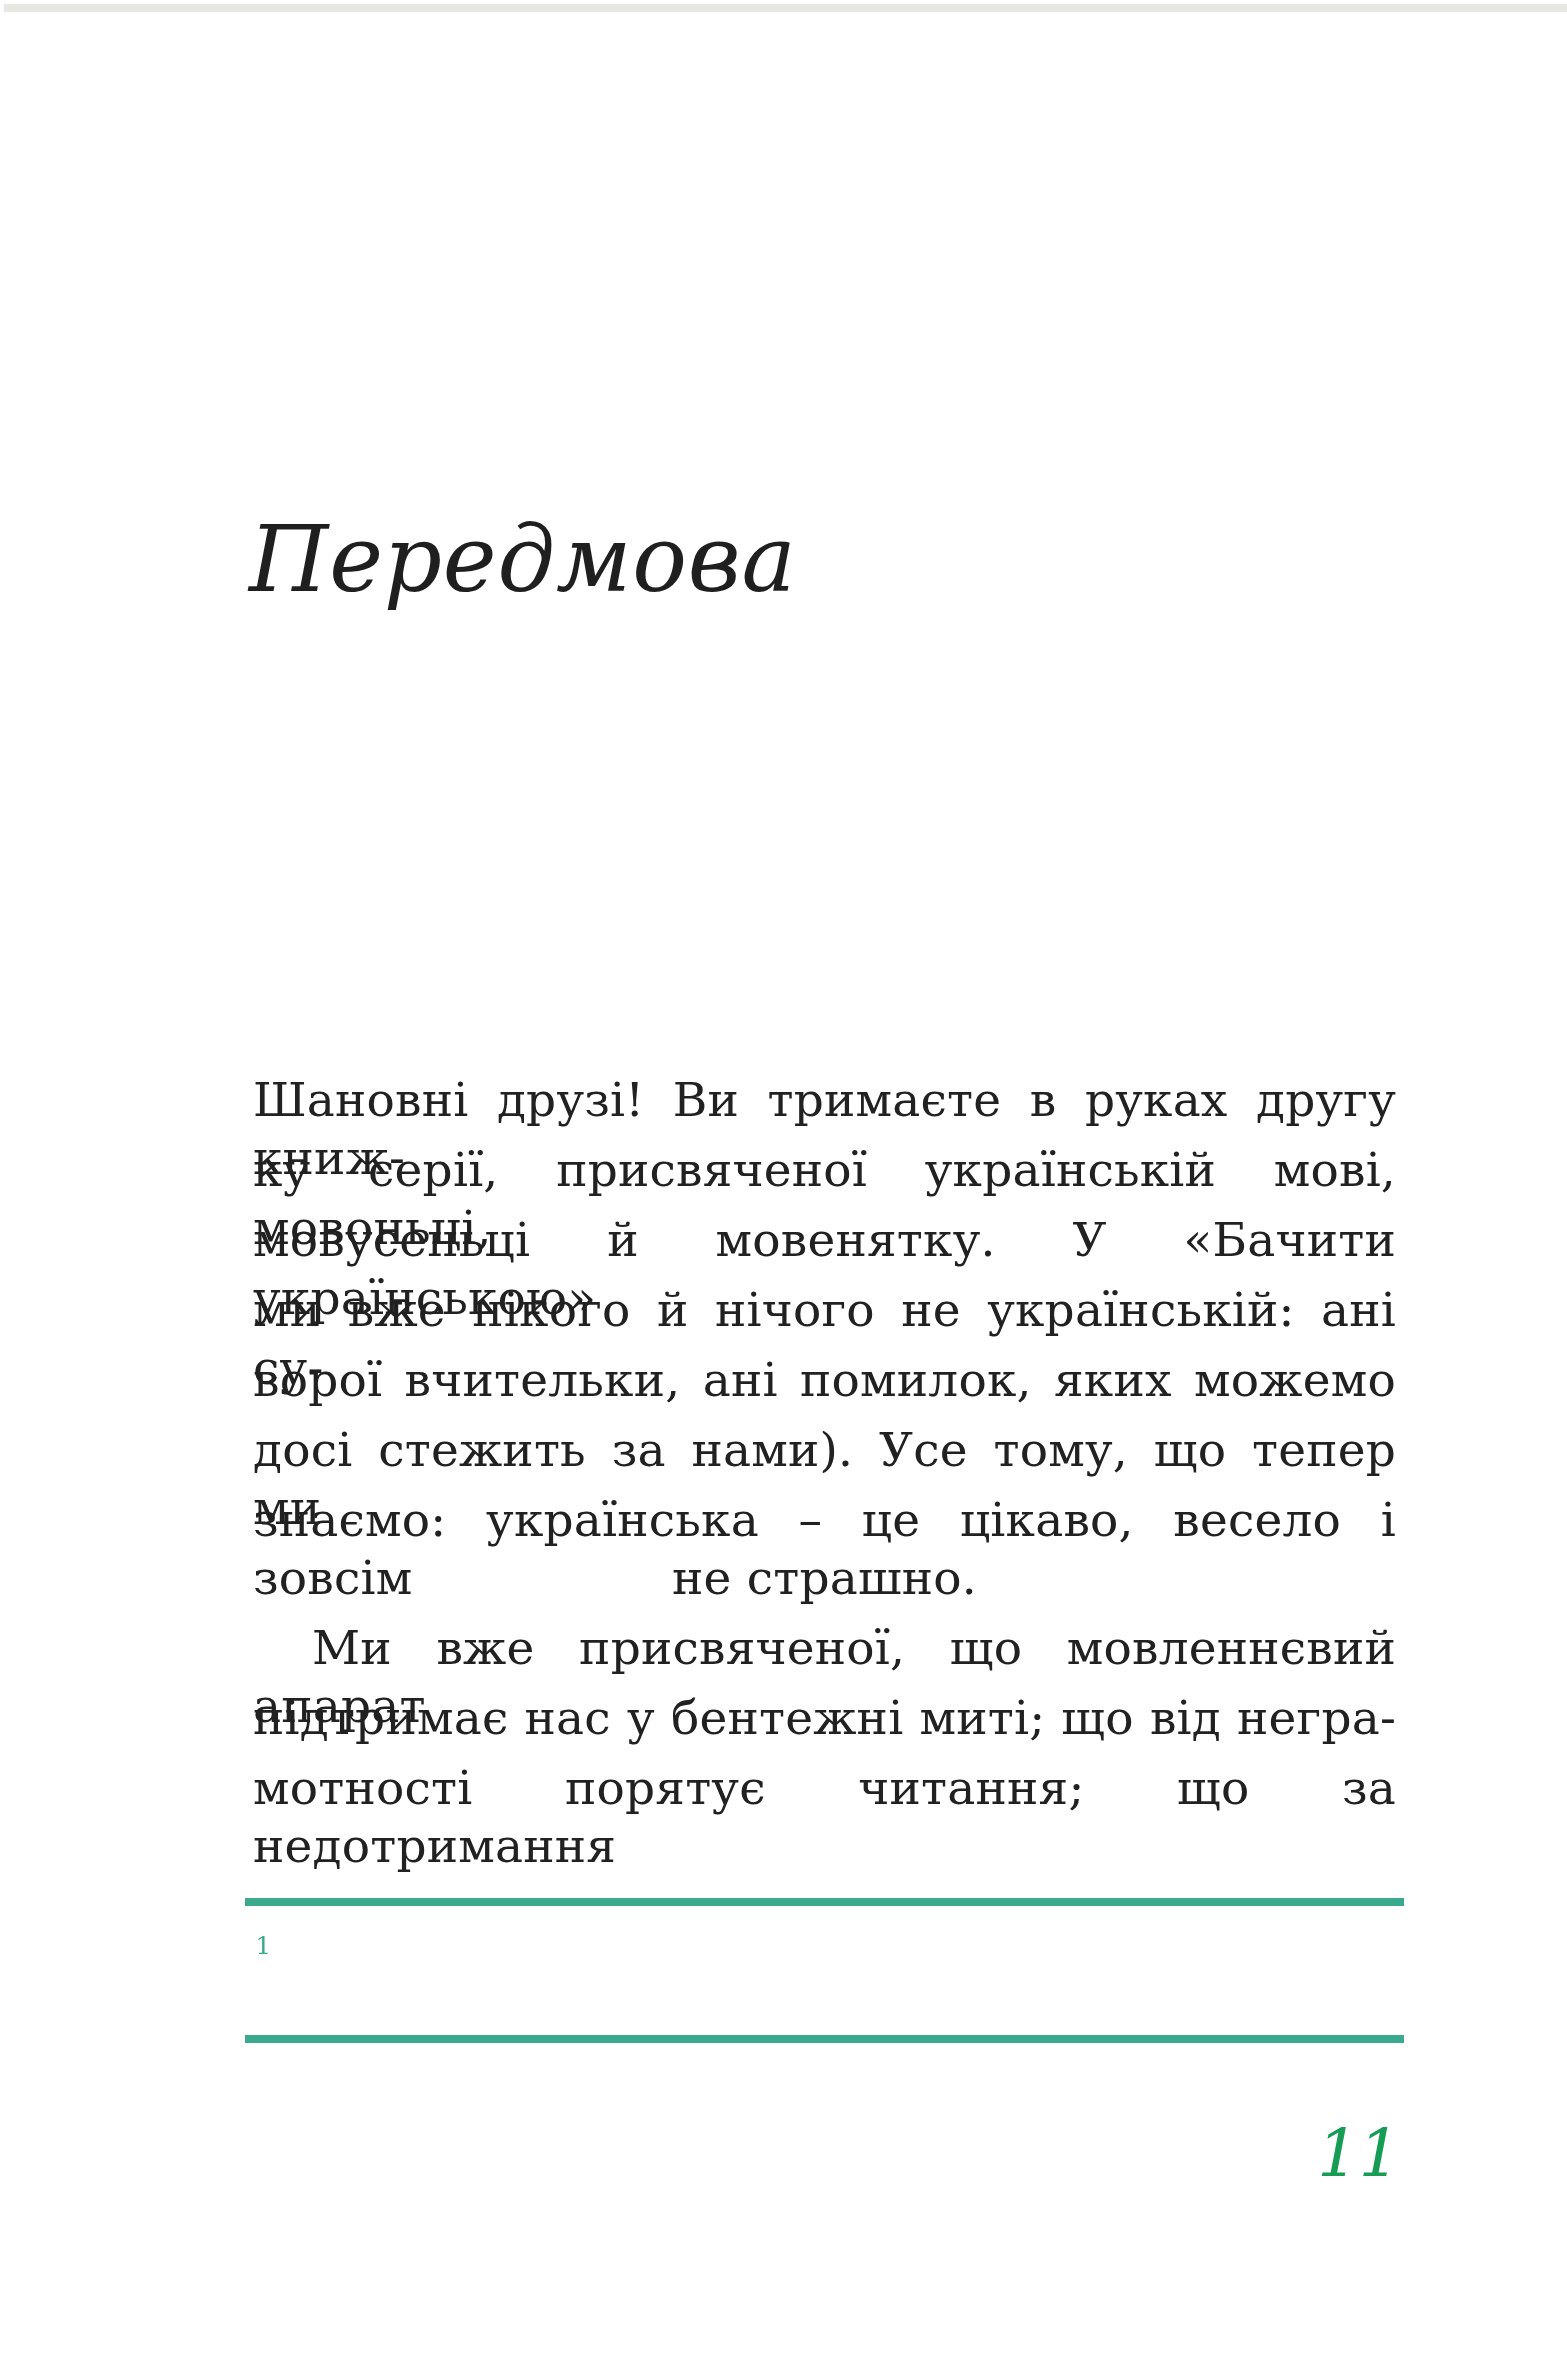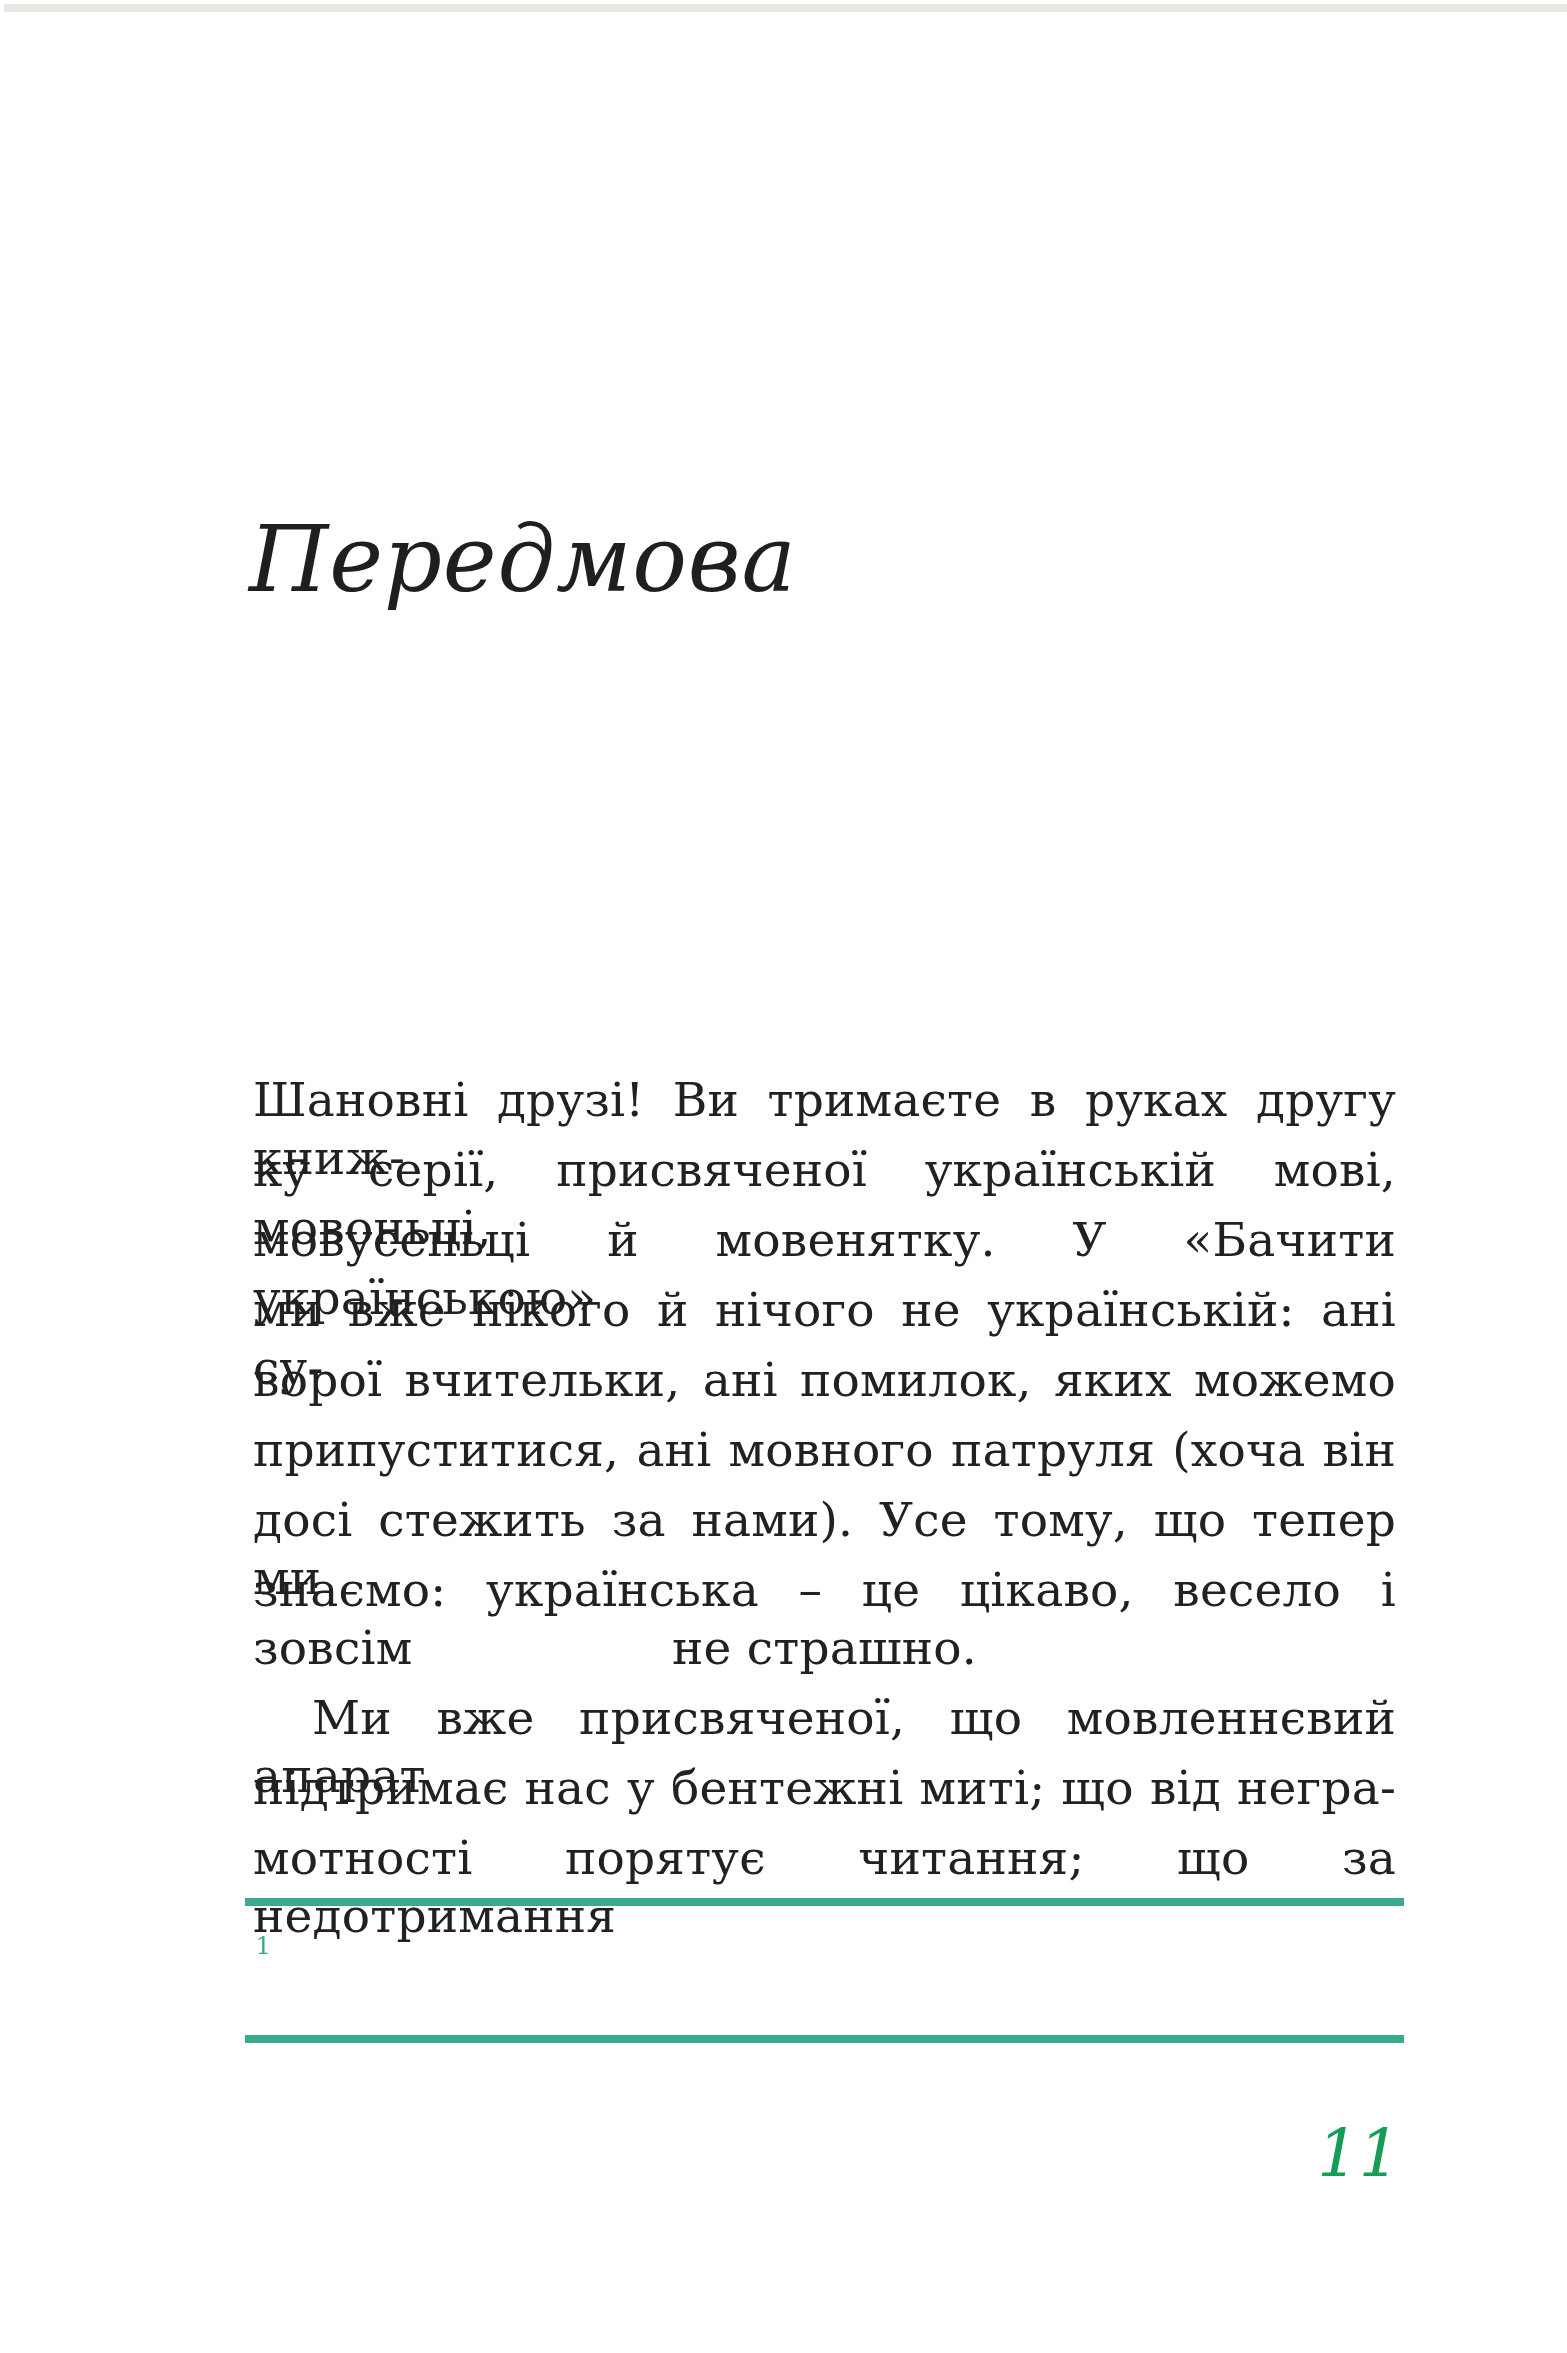--- a/index.html
+++ b/index.html
@@ -119,21 +119,20 @@
   <div class="page-edge-top"></div>
 
   <h1 class="chapter-title">Передмова</h1>
 
   <section class="body-text" id="body-text">
       <div class="line just">Шановні друзі! Ви тримаєте в руках другу книж-</div>
       <div class="line just">ку серії, присвяченої українській мові, мовоньці,</div>
       <div class="line just">мовусеньці й мовенятку. У «Бачити українською»</div>
       <div class="line just">ми вже нікого й нічого не українській: ані су-</div>
       <div class="line just">ворої вчительки, ані помилок, яких можемо</div>
-      <div class="line just">припуститися, ані мовного патруля (хоча він</div>
       <div class="line just">досі стежить за нами). Усе тому, що тепер ми</div>
       <div class="line just">знаємо: українська – це цікаво, весело і зовсім</div>
       <div class="line">не страшно.</div>
       <div class="line just indent">Ми вже присвяченої, що мовленнєвий апарат</div>
       <div class="line just">підтримає нас у бентежні миті; що від негра-</div>
       <div class="line just">мотності порятує читання; що за недотримання</div>
     </section>
 
   <div class="rule rule-top"></div>
 

